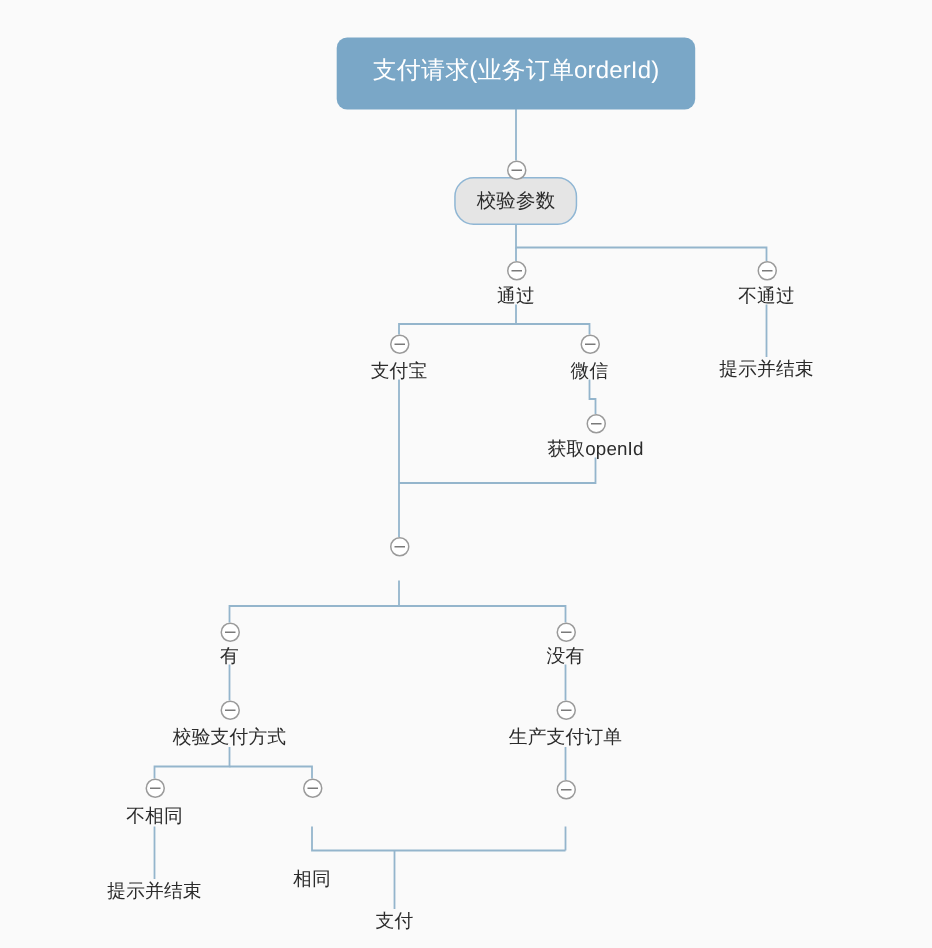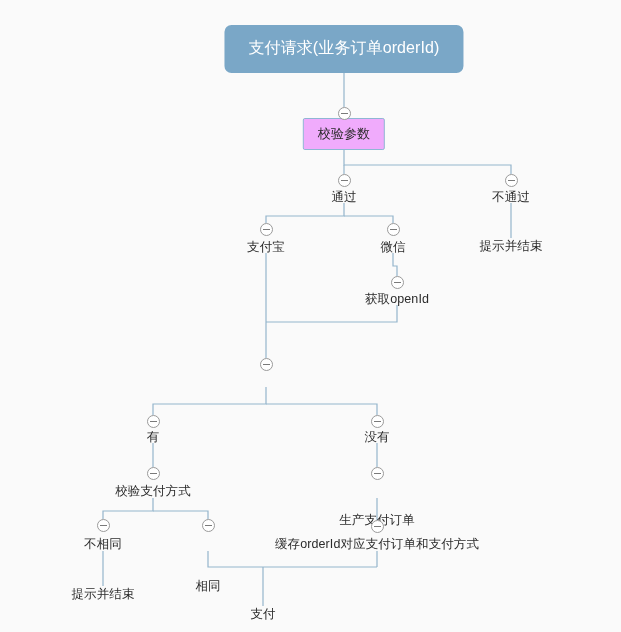--- a/index.html
+++ b/index.html
@@ -37,23 +37,23 @@
   .node.root {
     background: #7aa7c7;
     color: #ffffff;
     border-radius: 7px;
     padding: 13px 24px 15px 24px;
     font-size: 16px;
     line-height: 20px;
     box-shadow: 0 0 0 0 rgba(0,0,0,0);
   }
   .node.boxed {
-    background: #f0abfc;
+    background: #e5e5e5;
     border: 1px solid #8fb6d4;
-    border-radius: 2px;
+    border-radius: 13px;
     padding: 6px 14px 7px 14px;
     font-size: 13px;
     line-height: 17px;
   }
   .node.plain {
     padding: 0;
   }
   .toggle {
     position: absolute;
     width: 13px;
@@ -126,22 +126,21 @@
   <div class="node plain" style="left:511px; top:238px;">提示并结束</div>
   <div class="node plain" style="left:266px; top:239px;">支付宝</div>
   <div class="node plain" style="left:393px; top:239px;text-align:right;">微信</div>
   <div class="node plain" style="left:397px; top:291px;">获取openId</div>
   <div class="node plain" style="left:153px; top:429px;">有</div>
   <div class="node plain" style="left:377px; top:429px;">没有</div>
   <div class="node plain" style="left:153px; top:483px;">校验支付方式</div>
   <div class="node plain" style="left:103px; top:536px;">不相同</div>
   <div class="node plain" style="left:208px; top:536px;margin-top:42px;">相同</div>
   <div class="node plain" style="left:103px; top:586px;">提示并结束</div>
-  <div class="node plain" style="left:377px; top:512px;text-align:center;">生产支付订单</div>
-  <div class="node plain" style="left:377px; top:536px;">缓存orderId对应支付订单和支付方式</div>
+  <div class="node plain" style="left:377px; top:483px;text-align:center;">生产支付订单</div>
   <div class="node plain" style="left:263px; top:606px;">支付</div>
 
   <div class="toggle" style="left:344px; top:113px;"></div>
   <div class="toggle" style="left:344px; top:180px;"></div>
   <div class="toggle" style="left:511px; top:180px;"></div>
   <div class="toggle" style="left:266px; top:229px;"></div>
   <div class="toggle" style="left:393px; top:229px;"></div>
   <div class="toggle" style="left:397px; top:282px;"></div>
   <div class="toggle" style="left:266px; top:364px;"></div>
   <div class="toggle" style="left:153px; top:421px;"></div>

